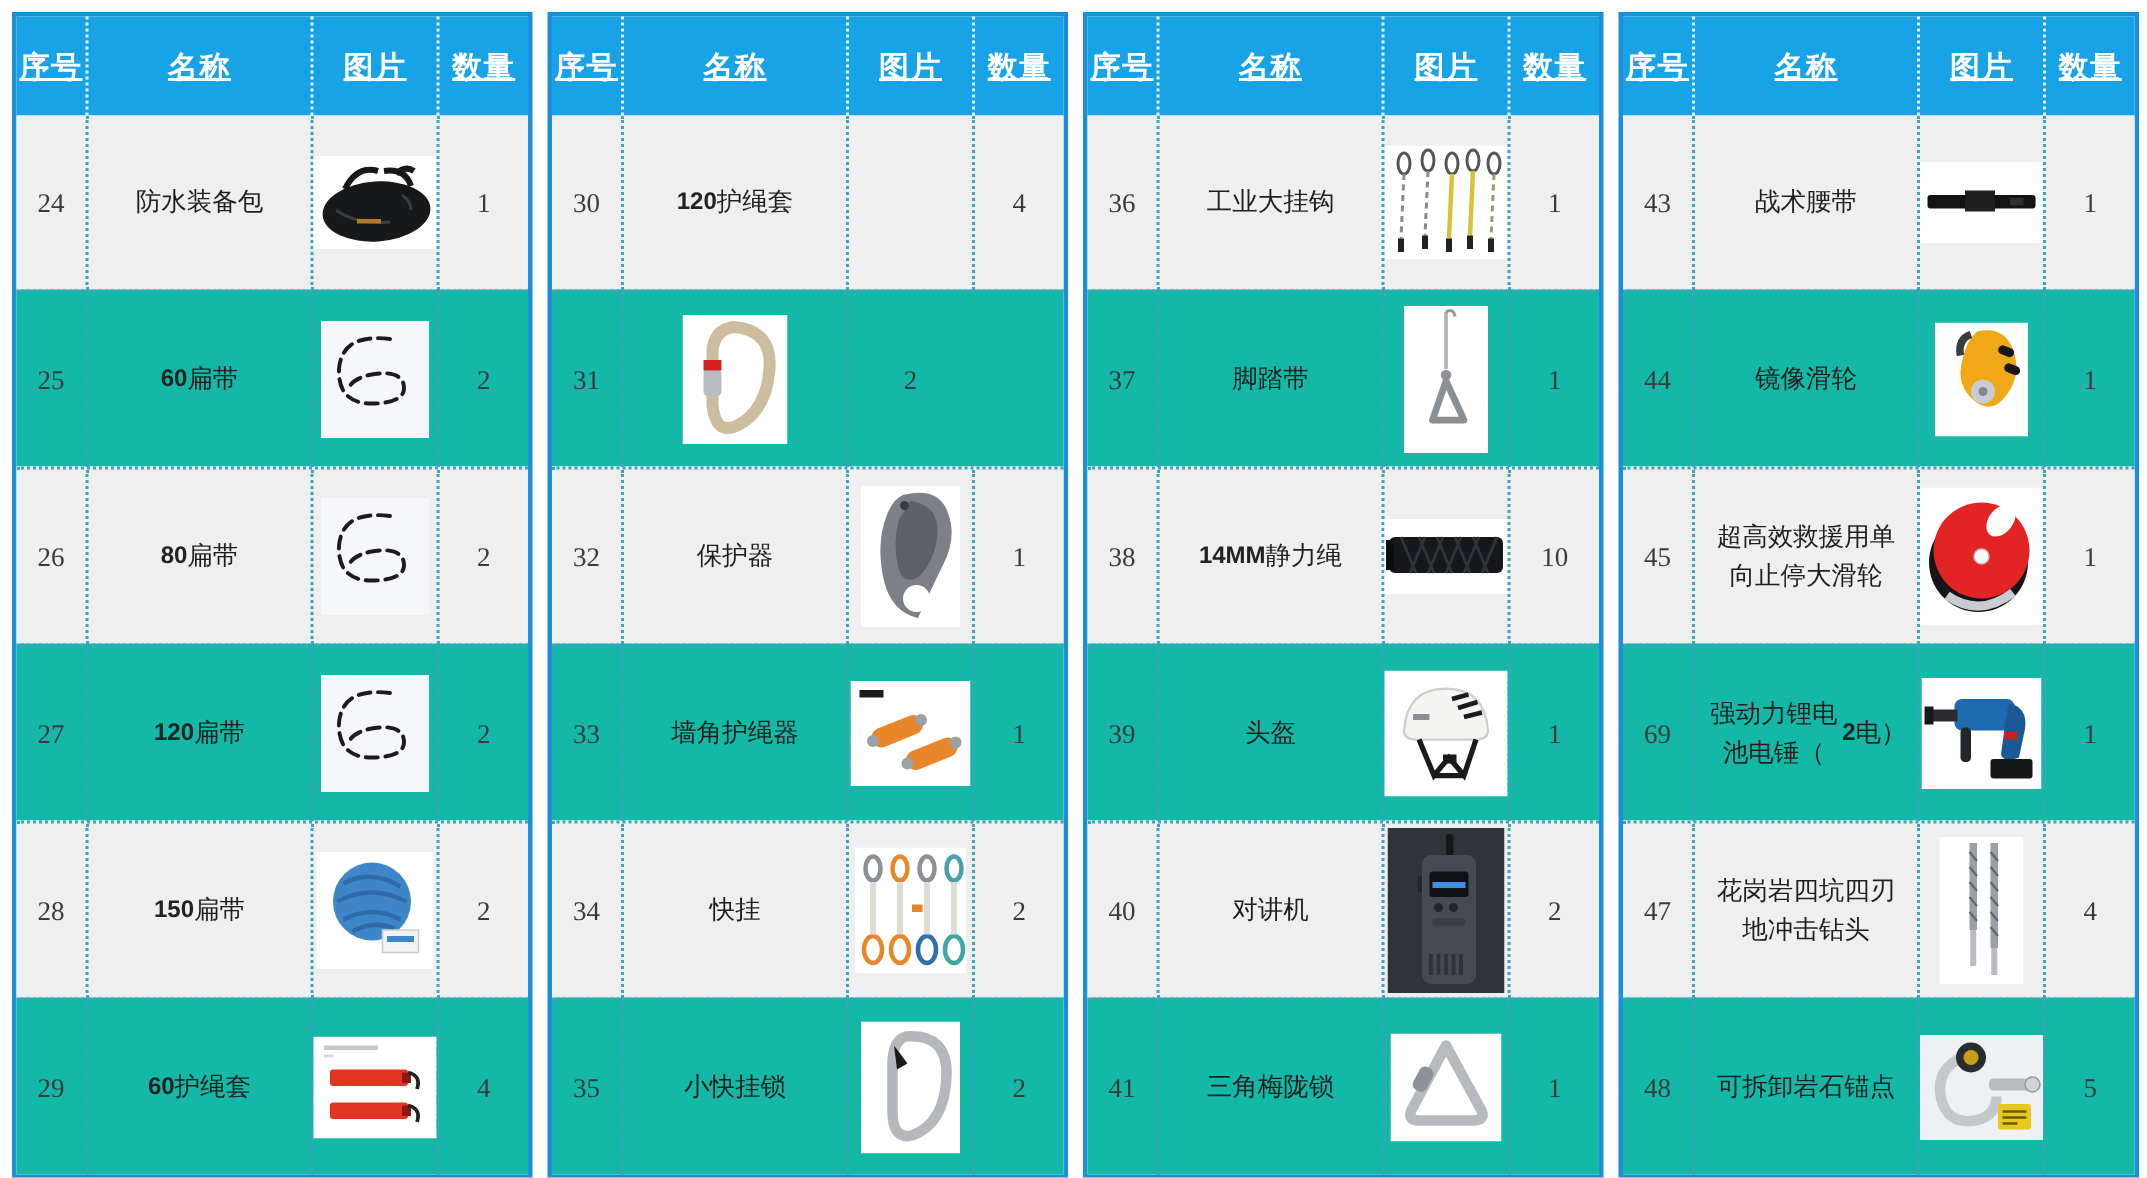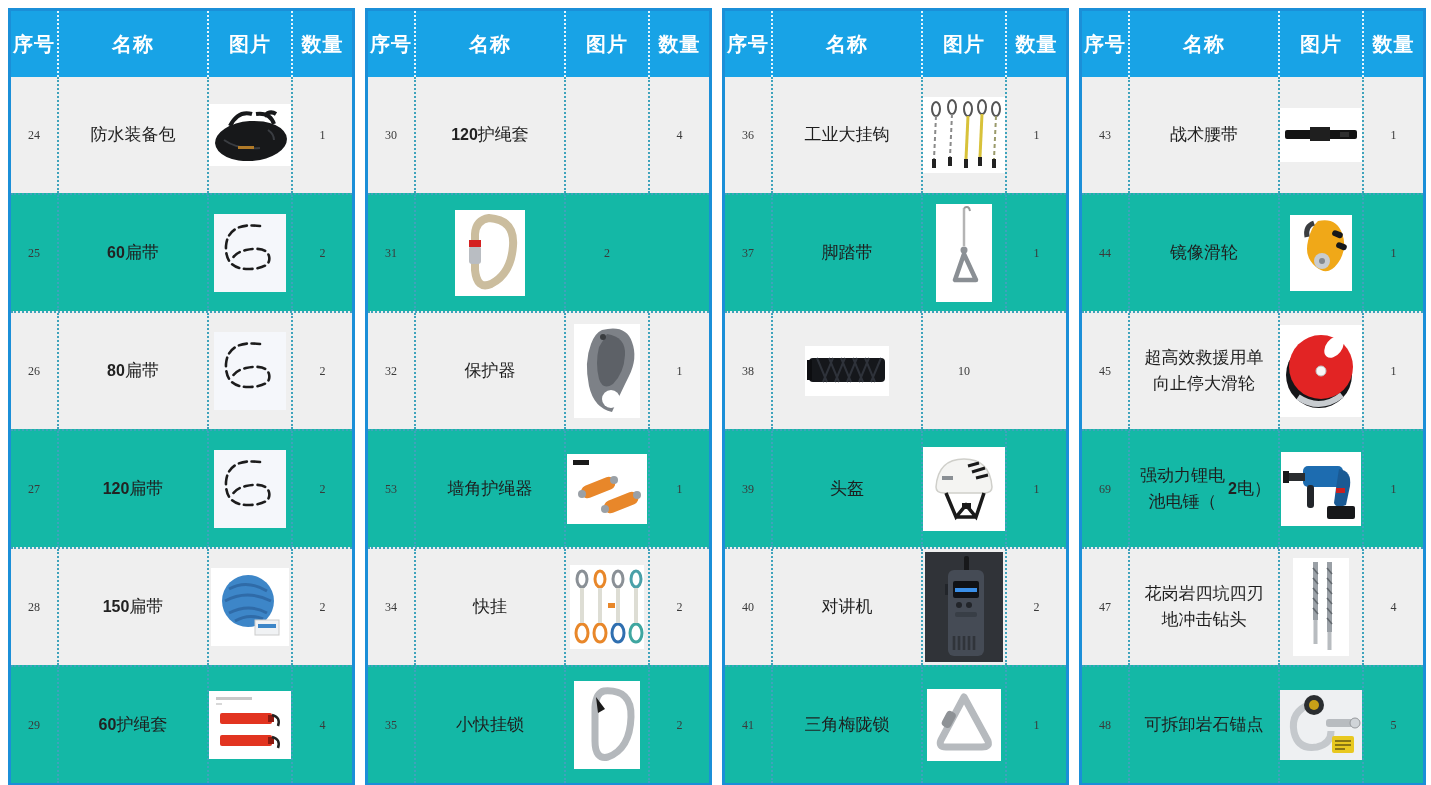--- a/index.html
+++ b/index.html
@@ -11,29 +11,29 @@
   .tbl{border:3px solid #1b8fd8;background:#fff;flex:0 0 auto;}
   .row{display:grid;grid-template-columns:46px 150px 84px 61px;height:116px;background:#14b8a6;}
   .row.alt{background:#efefef;}
   .row.hrow{height:66px;background:#18a3e6;}
   .row.data + .row.data{border-top:2px dotted #3fa3bc;}
   .cell{
     display:flex;align-items:center;justify-content:center;
     border-left:2px dotted #3fa3bc;overflow:hidden;text-align:center;min-width:0;
   }
   .cell:first-child{border-left:none;}
-  .hrow .cell{border-left:2px dotted rgba(255,255,255,.9);}
+  .hrow .cell{border-left:2px dotted rgba(255,255,255,.9);text-decoration:underline;}
   .hrow .cell:first-child{border-left:none;}
   .hcell{
     color:#fff;font-weight:bold;font-size:20px;letter-spacing:1px;
     font-family:"Liberation Sans", sans-serif;
   }
   .num-cell{
     font-family:"Liberation Serif","DejaVu Serif",serif;
-    font-size:12px;color:#3a3a3a;
+    font-size:18px;color:#3a3a3a;
   }
   .name-cell{
     font-family:"Liberation Serif","DejaVu Serif",serif;
     font-size:17px;line-height:1.55;color:#1e1e1e;padding:0 7px;
   }
   .name-cell .dig{
     font-family:"Liberation Sans",sans-serif;font-weight:bold;font-size:16px;color:#222;
   }
   .img-box{display:flex;align-items:center;justify-content:center;}
   .img-box svg{display:block;}
@@ -180,21 +180,21 @@
               <path d="M28 6 Q52 0 58 18 Q64 34 55 52 Q48 66 38 88 Q20 84 15 62 Q10 38 17 20 Q21 9 28 6 Z" fill="#7d8187"></path>
               <path d="M33 10 Q52 13 51 31 Q50 49 39 60 Q29 67 25 55 Q21 39 25 23 Z" fill="#5d6167"></path>
               <circle cx="37" cy="75" r="9" fill="#fff"></circle>
               <circle cx="29" cy="13" r="3" fill="#3a3d40"></circle>
             </svg>
           </span>
         </div>
         <div class="cell num-cell">1</div>
       </div>
       <div class="row data">
-        <div class="cell num-cell">53</div>
+        <div class="cell num-cell">33</div>
         <div class="cell name-cell">墙角护绳器</div>
         <div class="cell img-box">
           <span>
             <svg width="80" height="70" viewBox="0 0 80 70">
               <rect width="80" height="70" fill="#fff"></rect>
               <rect x="6" y="6" width="16" height="5" fill="#1a1a1a"></rect>
               <rect x="13" y="27" width="36" height="13" rx="6.5" fill="#e8872a" transform="rotate(-22 31 33)"></rect>
               <rect x="36" y="42" width="36" height="13" rx="6.5" fill="#e8872a" transform="rotate(-22 54 48)"></rect>
               <circle cx="15" cy="40" r="4" fill="#9aa0a6"></circle>
               <circle cx="47" cy="26" r="4" fill="#9aa0a6"></circle>
@@ -296,20 +296,21 @@
               <path d="M28 4 q5 -3 6 3" stroke="#999" stroke-width="2" fill="none"></path>
               <circle cx="28" cy="46" r="3.5" fill="#8e9296"></circle>
               <path d="M28 50 L19 76 L40 76 Z" fill="none" stroke="#8a8f94" stroke-width="4.5" stroke-linejoin="round"></path>
             </svg>
           </span>
         </div>
         <div class="cell num-cell">1</div>
       </div>
       <div class="row data alt">
         <div class="cell num-cell">38</div>
+        <div class="cell name-cell"><span class="dig">14MM</span>静力绳</div>
         <div class="cell img-box">
           <span>
             <svg width="84" height="50" viewBox="0 0 84 50">
               <rect width="84" height="50" fill="#fff"></rect>
               <rect x="4" y="12" width="76" height="24" rx="4" fill="#15171b"></rect>
               <path d="M12 12 l10 24 M24 12 l10 24 M36 12 l10 24 M48 12 l10 24 M60 12 l10 24 M18 36 l10 -24 M30 36 l10 -24 M42 36 l10 -24 M54 36 l10 -24 M66 36 l10 -24" stroke="#2e323a" stroke-width="2"></path>
               <rect x="2" y="14" width="5" height="20" fill="#0c0d10"></rect>
             </svg>
           </span>
         </div>

